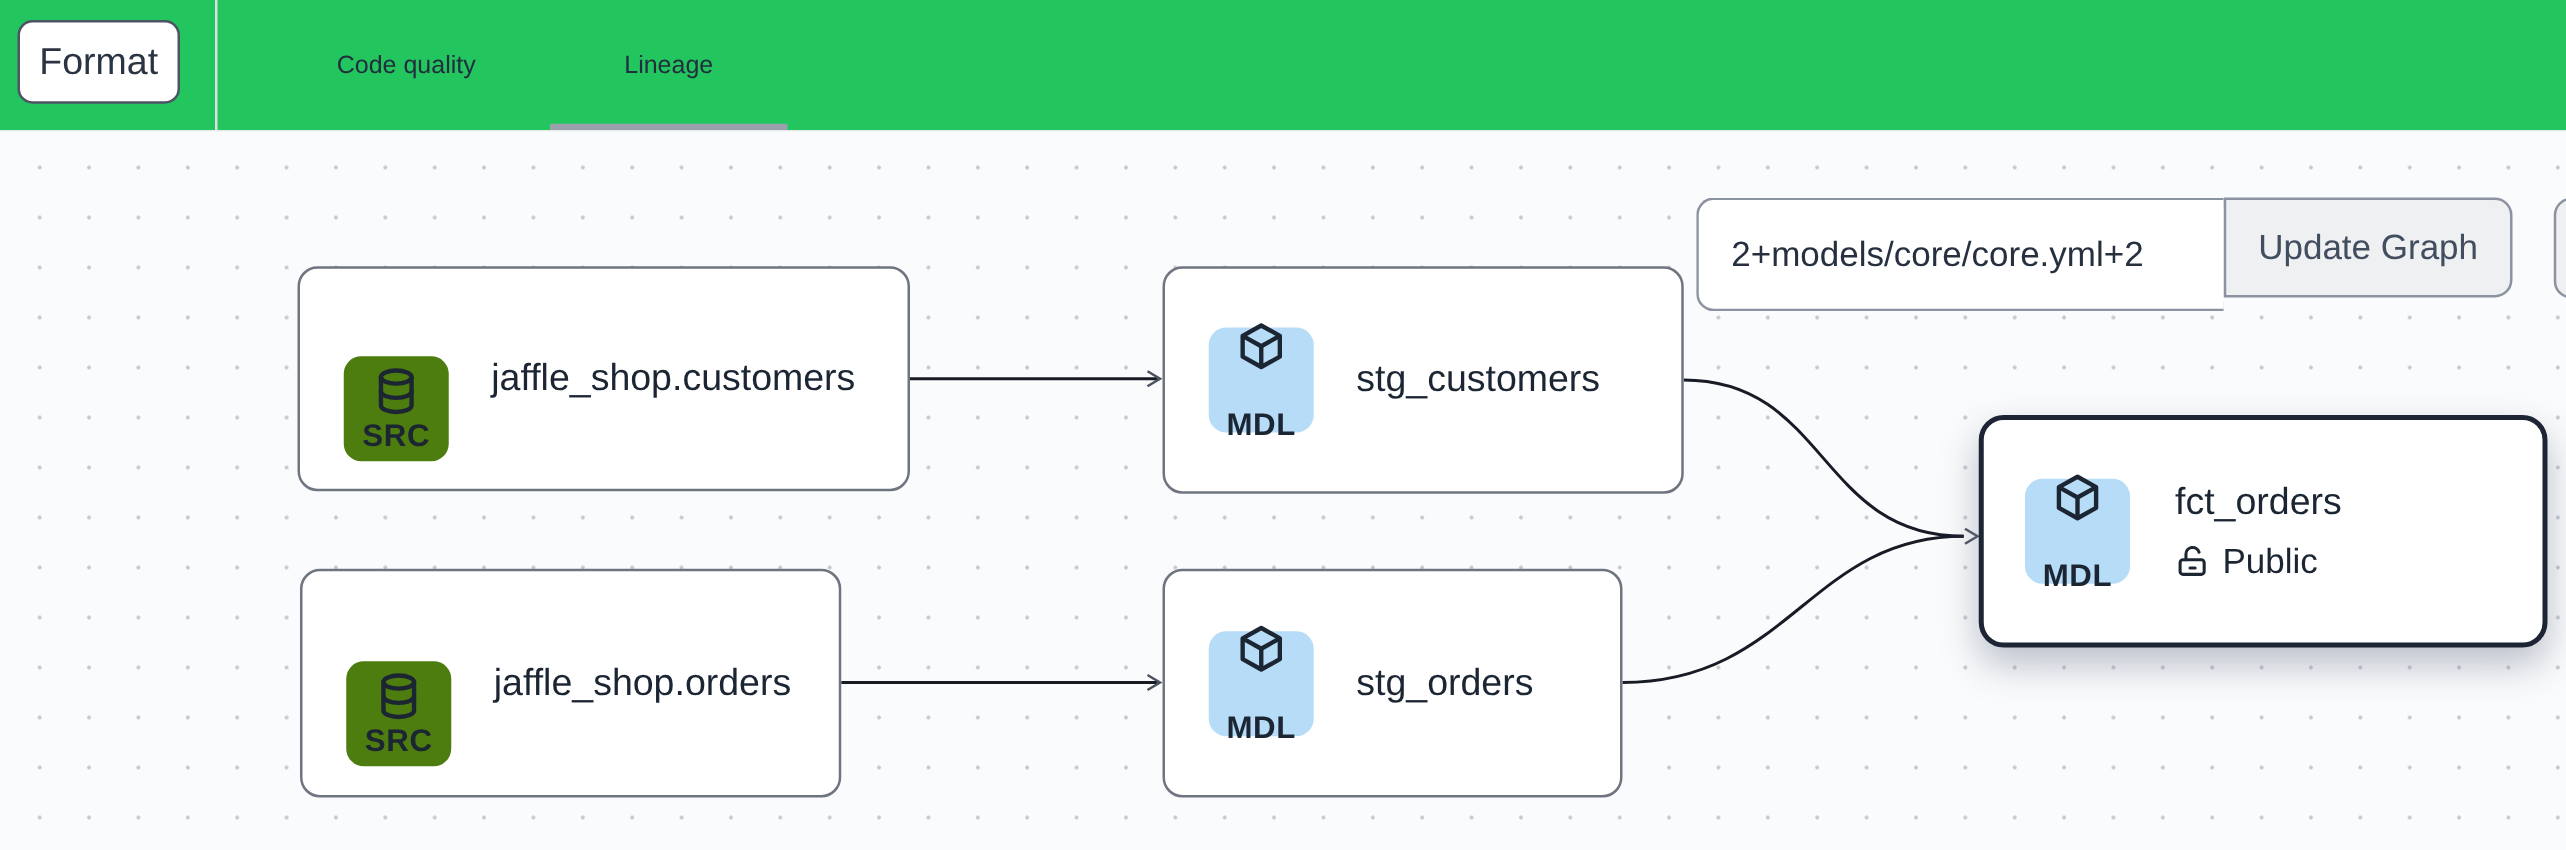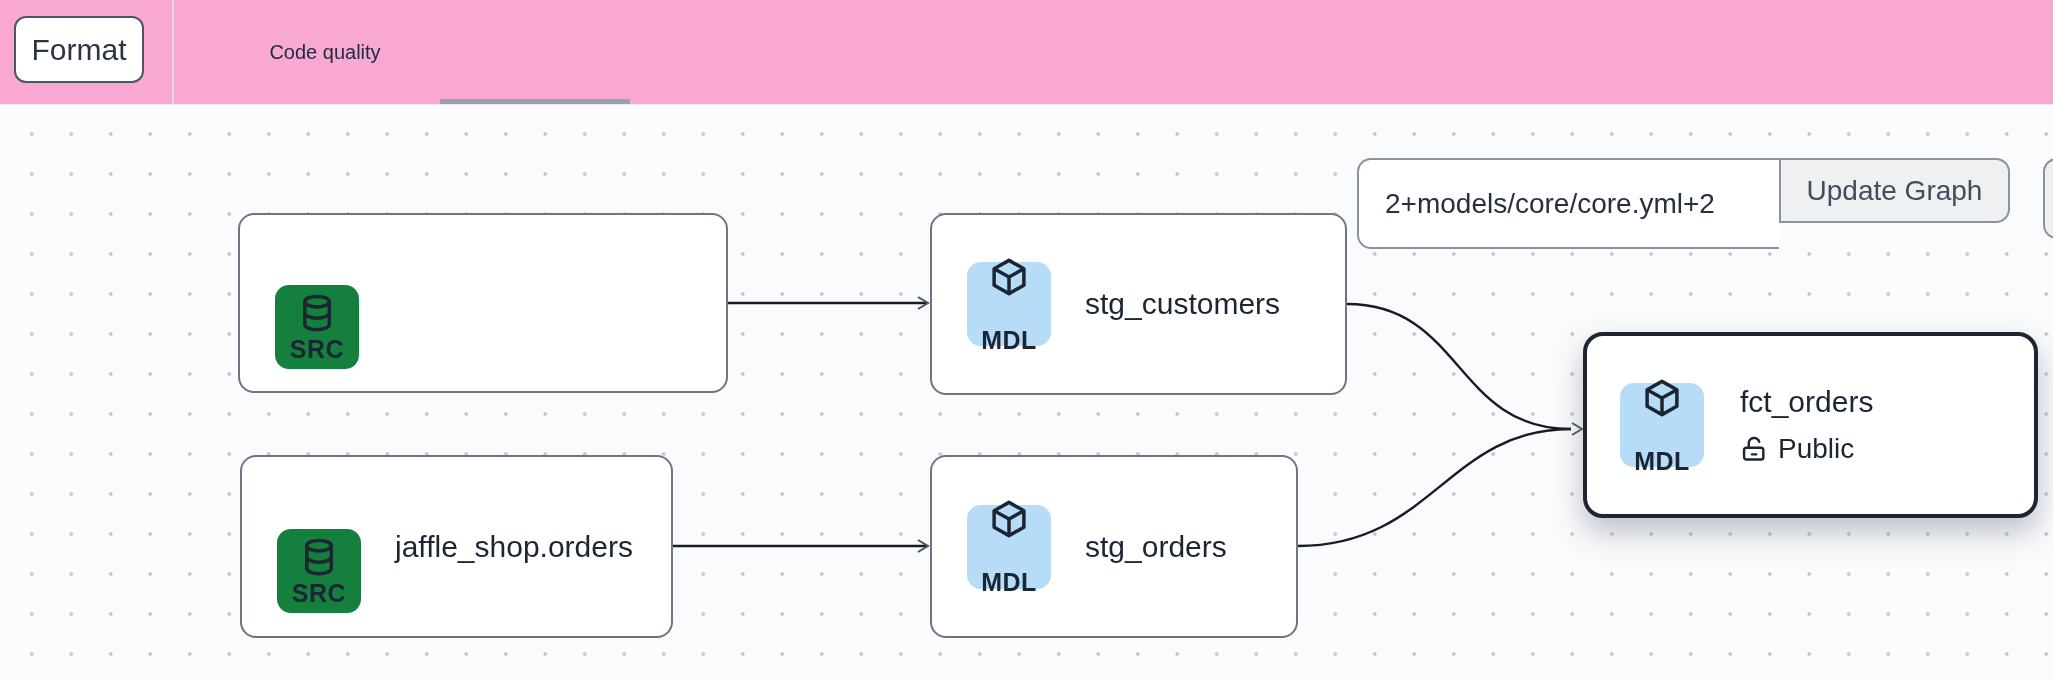--- a/index.html
+++ b/index.html
@@ -7,21 +7,21 @@
   body {
     font-family:"Liberation Sans", sans-serif;
     color:#212c3b;
     background:#fafbfc;
     position:relative;
     overflow:hidden;
   }
   
   .topbar{
     position:absolute; left:0; top:0; width:2053px; height:105px;
-    background:#f9a8d4; border-bottom:1px solid #e8e9ec;
+    background:#22c55e; border-bottom:1px solid #e8e9ec;
   }
   .format-btn{
     position:absolute; left:14px; top:16px; width:130px; height:67px;
     background:#ffffff; border:2px solid #4d5565; border-radius:12px;
     font-size:30px; color:#2a3442; display:flex; align-items:center; justify-content:center;
     cursor:pointer;
   }
   .topbar-divider{
     position:absolute; left:172px; top:0; width:2px; height:104px; background:#dcdee2;
   }
@@ -50,57 +50,58 @@
   }
   .node.selected{
     border:4px solid #1d2433; border-radius:20px;
     box-shadow:0 14px 30px rgba(110,120,140,0.45);
     padding-left:33px;
   }
   .badge{
     width:84px; height:84px; border-radius:14px; flex:0 0 auto;
     display:flex; flex-direction:column; align-items:center; justify-content:center;
   }
-  .badge.src{ background:#15803d;margin-top:48px; }
+  .badge.src{ background:#4d7c0f;margin-top:48px; }
   .badge.mdl{ background:#b7dcf8;gap:27px; }
   .badge svg{ display:block; }
   .badge-label{
     font-size:25px; font-weight:600; color:#1c2633; line-height:1; margin-top:3px; letter-spacing:0.5px;
   }
   .node-label{ font-size:30px; color:#1c2633; margin-left:34px; white-space:nowrap; }
   .node-text-col{ margin-left:36px; display:flex; flex-direction:column; gap:14px; }
   .node-title{ font-size:30px; color:#1c2633; white-space:nowrap; }
   .node-access{ display:flex; align-items:center; gap:10px; font-size:28px; color:#1c2633;text-align:right; }
   .node-access svg{ display:block; }
   
   .graph-toolbar{ position:absolute; left:1357px; top:158px; height:81px; display:flex; }
   .selector-input{
     width:422px; height:91px; background:#ffffff;
     border:2px solid #8b92a0; border-right:none; border-radius:14px 0 0 14px;
     font-family:"Liberation Sans", sans-serif; font-size:28px; color:#27303f;
     padding:0 20px 0 26px; outline:none;
   }
   .update-btn{
-    width:231px; height:65px; background:#eef0f2;
+    width:231px; height:80px; background:#eef0f2;
     border:2px solid #8b92a0; border-radius:0 14px 14px 0;
     font-family:"Liberation Sans", sans-serif; font-size:28px; color:#424d5f;
     cursor:pointer;
   }
   .toolbar-partial{
     position:absolute; left:2043px; top:158px; width:40px; height:81px;
     background:#eef0f2; border:2px solid #8b92a0; border-radius:14px;
   }
 </style>
 </head>
 <body>
 
 <div class="topbar">
   <button class="format-btn">Format</button>
   <div class="topbar-divider"></div>
   <div class="tab tab-codequality">Code quality</div>
+  <div class="tab tab-lineage">Lineage</div>
   <div class="tab-underline"></div>
 </div>
 
 <div class="canvas"></div>
 
 <svg class="edges" viewBox="0 0 2053 680">
 
   <path d="M728 303 L926 303" stroke="#161b26" stroke-width="2.4" fill="none"></path>
   <path d="M918 297 L928 303 L918 309" stroke="#4a515f" stroke-width="2" fill="none"></path>
 
@@ -117,20 +118,21 @@
   <div class="badge src">
     <span>
       <svg width="42" height="42" viewBox="0 0 24 24" fill="none" stroke="#1c2633" stroke-width="2" stroke-linecap="round">
         <ellipse cx="12" cy="5.5" rx="7" ry="3"></ellipse>
         <path d="M5 5.5 V12 c0 1.66 3.13 3 7 3 s7 -1.34 7 -3 V5.5"></path>
         <path d="M5 12 V18.5 c0 1.66 3.13 3 7 3 s7 -1.34 7 -3 V12"></path>
       </svg>
     </span>
     <span class="badge-label">SRC</span>
   </div>
+  <div class="node-label">jaffle_shop.customers</div>
 </div>
 
 <div class="node" style="left:930px; top:213px; width:417px; height:182px;">
   <div class="badge mdl">
     <span>
       <svg width="42" height="42" viewBox="0 0 24 24" fill="none" stroke="#1c2633" stroke-width="2" stroke-linejoin="round">
         <path d="M12 2.5 L20.5 7.25 V16.75 L12 21.5 L3.5 16.75 V7.25 Z"></path>
         <path d="M3.5 7.25 L12 12 L20.5 7.25"></path>
         <path d="M12 12 V21.5"></path>
       </svg>

